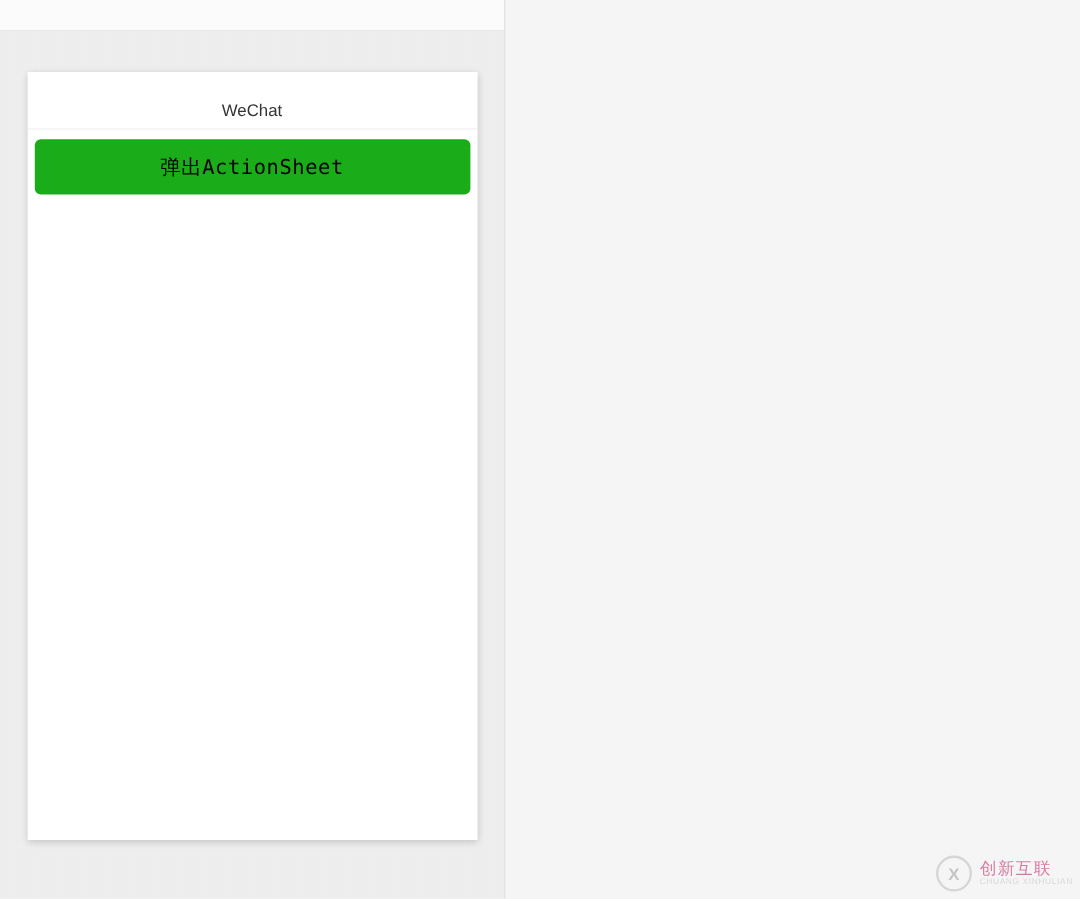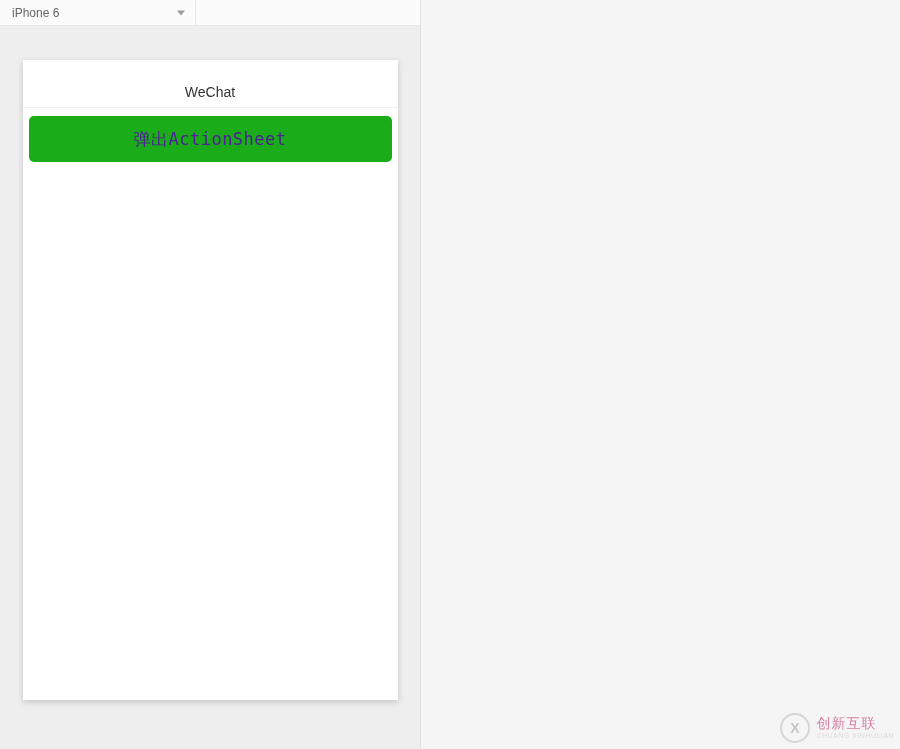--- a/index.html
+++ b/index.html
@@ -39,21 +39,21 @@
       width: 375px; height: 640px; background: #ffffff;
       box-shadow: 0 2px 6px rgba(0,0,0,0.18);
       display: flex; flex-direction: column;
     }
     .phone-title {
       height: 32px; display: flex; align-items: center; justify-content: center;
       font-size: 14px; color: #333; border-bottom: 1px solid #f0f0f0; margin-top: 16px;
     }
     .phone-content { flex: 1; padding: 8px 6px; }
     .green-btn {
-      width: 100%; height: 46px; background: #1aad19; color: #4c1d95;
+      width: 100%; height: 46px; background: #1aad19; color: #000000;
       border: none; border-radius: 5px;
       font-size: 17px; font-family: "SimSun","NSimSun",monospace,Arial; letter-spacing: 0.5px;
       display: flex; align-items: center; justify-content: center; cursor: pointer;
     }
 
     
     .watermark {
       position: absolute; right: 6px; bottom: 6px;
       display: flex; align-items: center; gap: 6px;
       color: #aaaaaa; font-size: 11px; letter-spacing: 1px;
@@ -67,24 +67,20 @@
     .watermark .txt { display: flex; flex-direction: column; line-height: 1.1; font-family: "Microsoft YaHei", Arial; }
     .root-wrap { position: relative; width: 900px; height: 749px; }
   </style>
 </head>
 <body>
 
 <div class="root-wrap">
 
   <div class="left-pane">
     <div class="sim-controls">
-      <div class="dd">
-        <span>iPhone 6</span>
-        <span class="caret"></span>
-      </div>
     </div>
     <div class="sim-body">
       <div class="phone">
         <div class="phone-title">WeChat</div>
         <div class="phone-content">
           <button class="green-btn">弹出ActionSheet</button>
         </div>
       </div>
     </div>
   </div>

